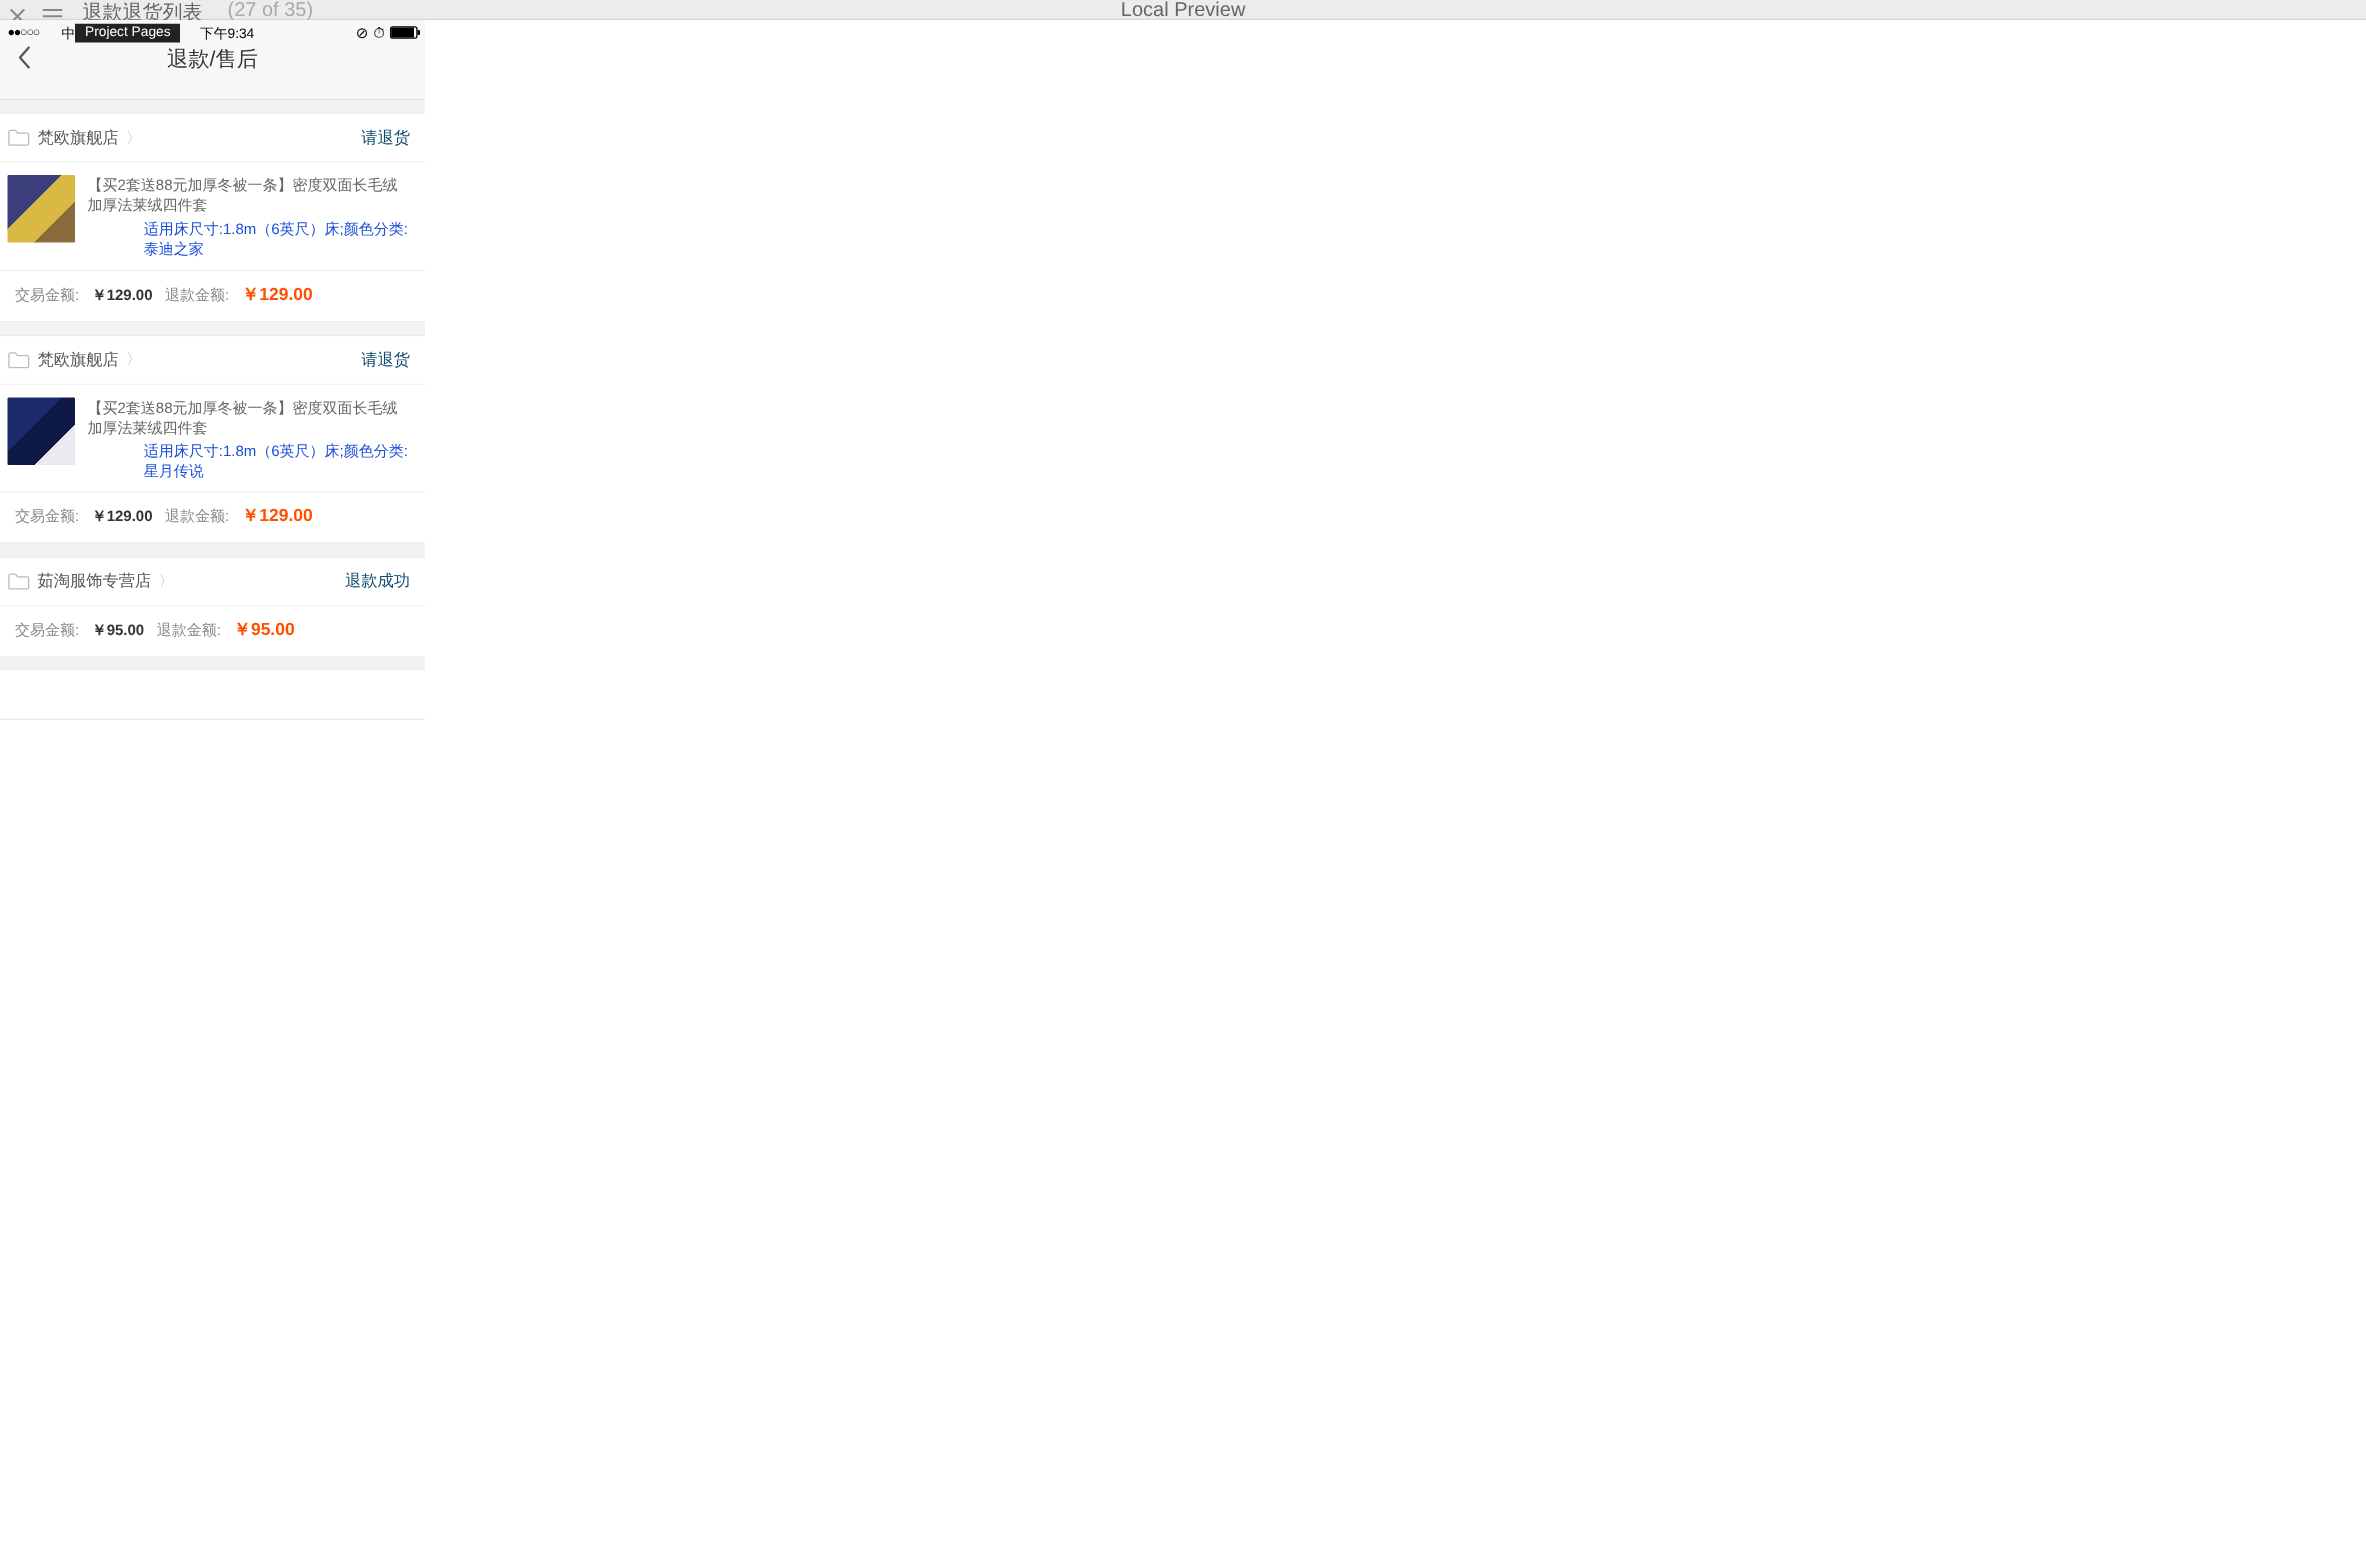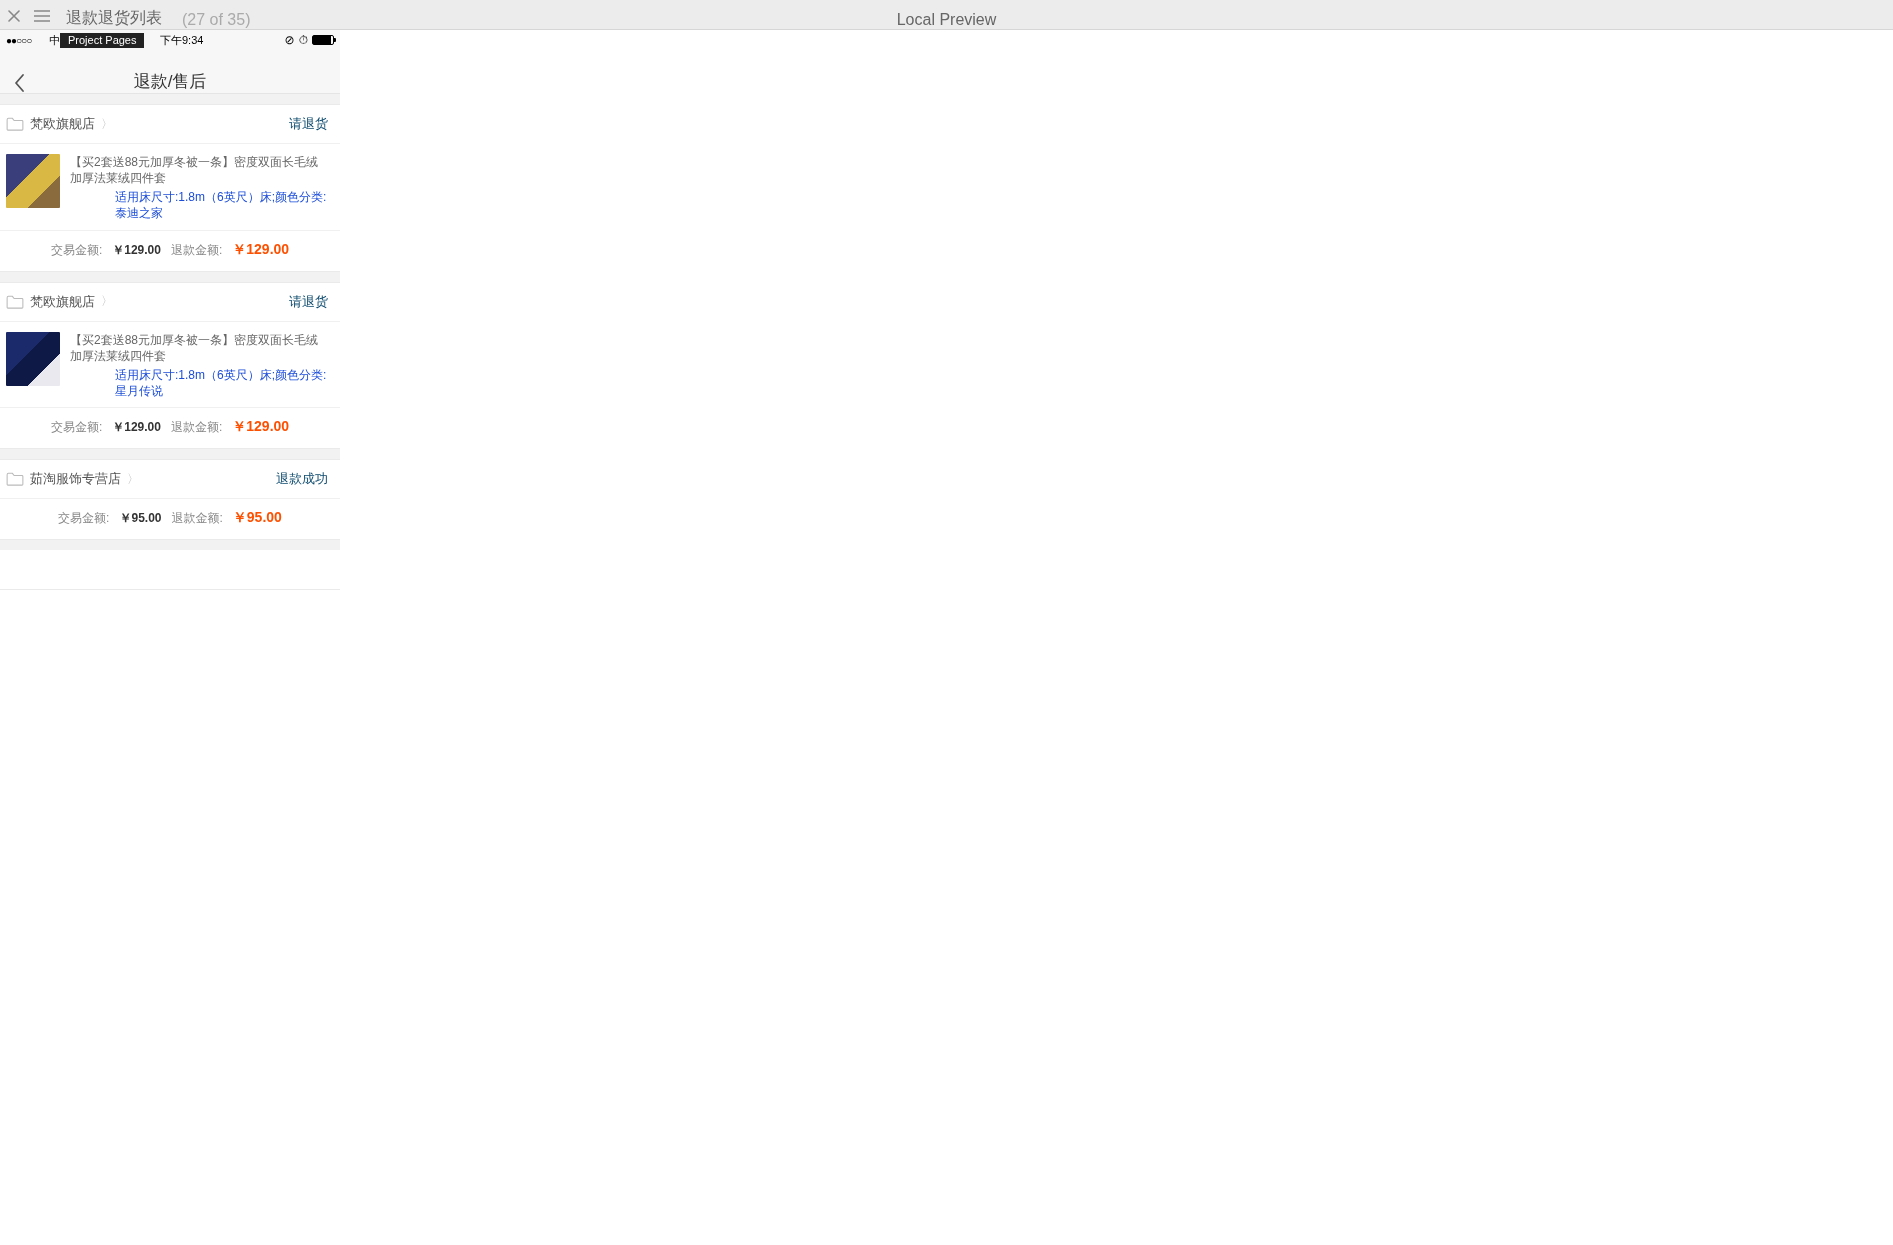--- a/index.html
+++ b/index.html
@@ -4,25 +4,25 @@
 <style>
 * { margin: 0; padding: 0; box-sizing: border-box; }
 body {
   font-family: -apple-system, "Helvetica Neue", Arial, "PingFang SC", "Microsoft YaHei", sans-serif;
   background: #fff;
   width: 1893px;
   height: 1245px;
   overflow: hidden;
 }
 .top-bar {
-  height: 30px;
+  height: 16px;
   background: #ececec;
   border-bottom: 1px solid #d6d6d6;
   display: flex;
-  align-items: flex-end;
+  align-items: flex-start;
   position: relative;
 }
 .top-close {
   width: 28px;
   height: 26px;
   display: flex;
   align-items: center;
   justify-content: center;
   color: #777;
   font-size: 16px;
@@ -87,21 +87,21 @@
   width: 22px; height: 10px; border: 1px solid #000; border-radius: 2px; position: relative;
   background: linear-gradient(to right, #000 90%, transparent 90%);
 }
 .battery::after { content:''; position:absolute; right:-3px; top:2px; width:2px; height:4px; background:#000; border-radius:0 1px 1px 0;}
 .nav-bar {
   height: 44px;
   width: 340px;
   background: #f7f7f7;
   border-bottom: 1px solid #e5e5e5;
   display: flex;
-  align-items: flex-end;
+  align-items: flex-start;
   position: relative;
 }
 .nav-back {
   width: 40px;
   display: flex;
   justify-content: center;
   align-items: center;
   color: #555;
   cursor: pointer;
 }
@@ -146,21 +146,21 @@
 .thumb {
   width: 54px; height: 54px;
   flex-shrink: 0;
   border-radius: 1px;
 }
 .item-info { margin-left: 10px; min-width: 0; }
 .item-title { font-size: 12px; color: #666; line-height: 1.35; margin-bottom: 4px;}
 .item-spec { font-size: 12px; color: #1d4ed8; line-height: 1.3; margin-left: 45px;}
 .price-row {
   display: flex;
-  justify-content: center;
+  justify-content: flex-start;
   align-items: baseline;
   padding: 10px 12px 12px;
   gap: 10px;
   font-size: 12px;
 }
 .price-label { color: #888; }
 .price-val { color: #333; font-weight: 600;}
 .refund-val { color: #ff5000; font-weight: 600; font-size: 14px;}
 .blank-tail { height: 40px; background:#fff; width:340px; border-bottom:1px solid #eaeaea;}
 </style>

